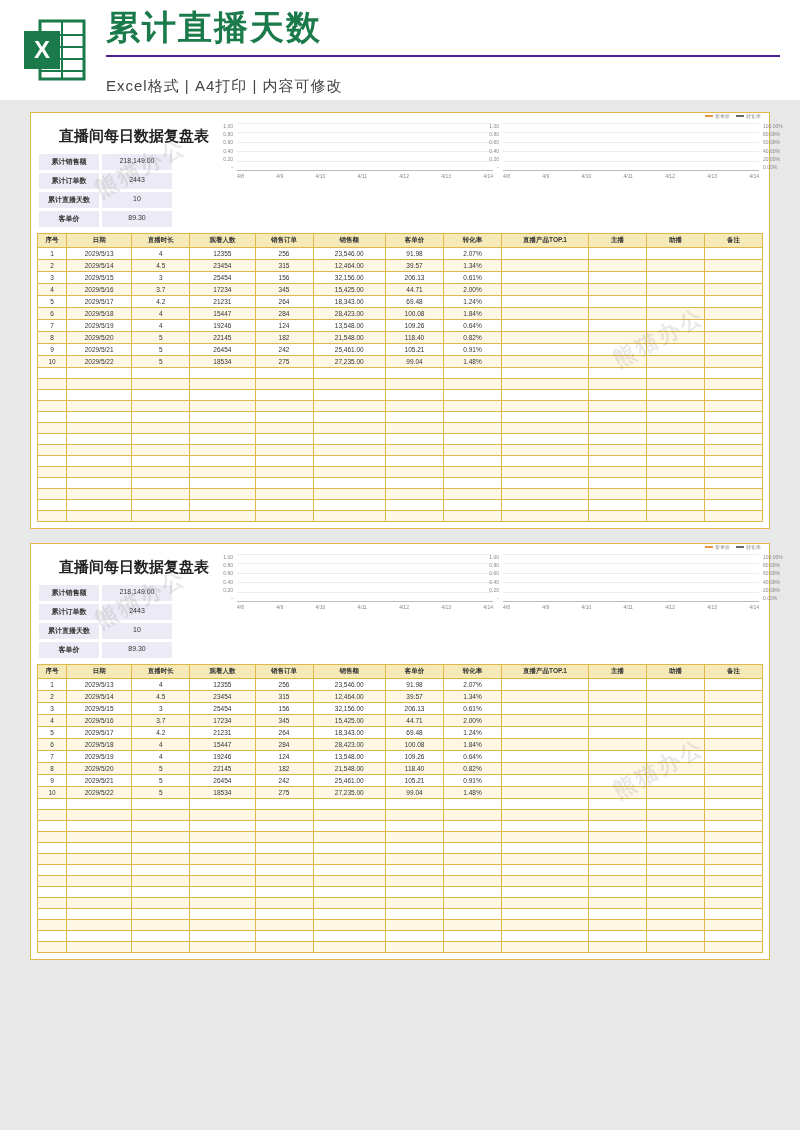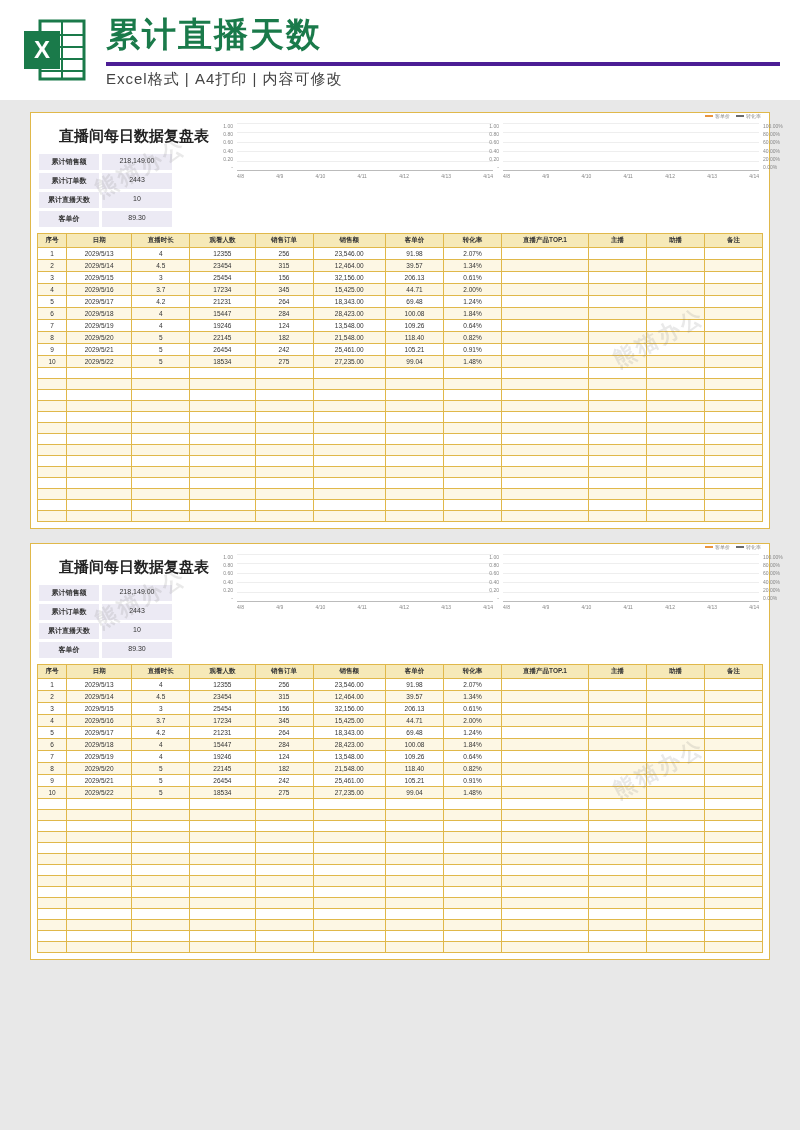--- a/index.html
+++ b/index.html
@@ -27,22 +27,22 @@
   .banner-text { flex: 1; }
   .banner-title {
     font-size: 34px;
     font-weight: 700;
     color: #1a7a4a;
     letter-spacing: 2px;
   }
   .banner-sub {
     font-size: 15px;
     color: #444;
-    border-top: 4px solid #4c1d95;
-    padding-top: 4px;
+    border-top: 2px solid #4c1d95;
+    padding-top: 20px;
     margin-top: 4px;
     letter-spacing: 1px;
   }
 
   .page-wrap {
     padding: 12px 30px;
     height: 1030px;
     display: flex;
     flex-direction: column;
     gap: 14px;

